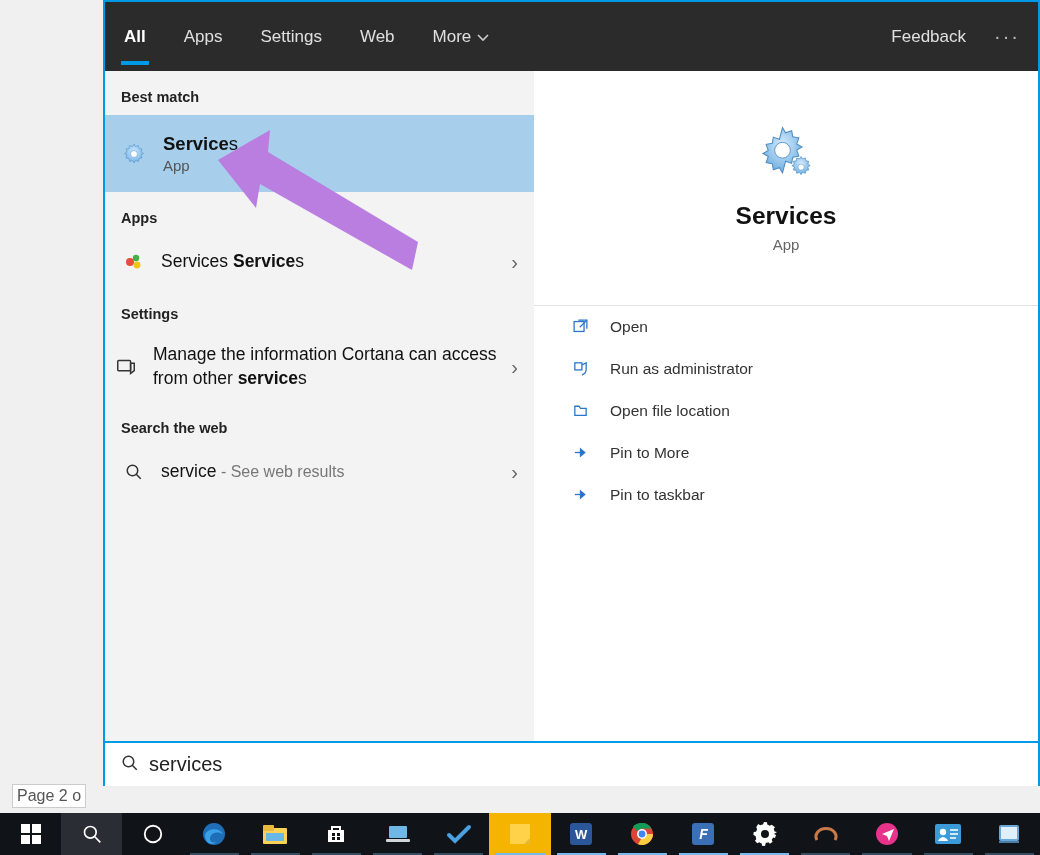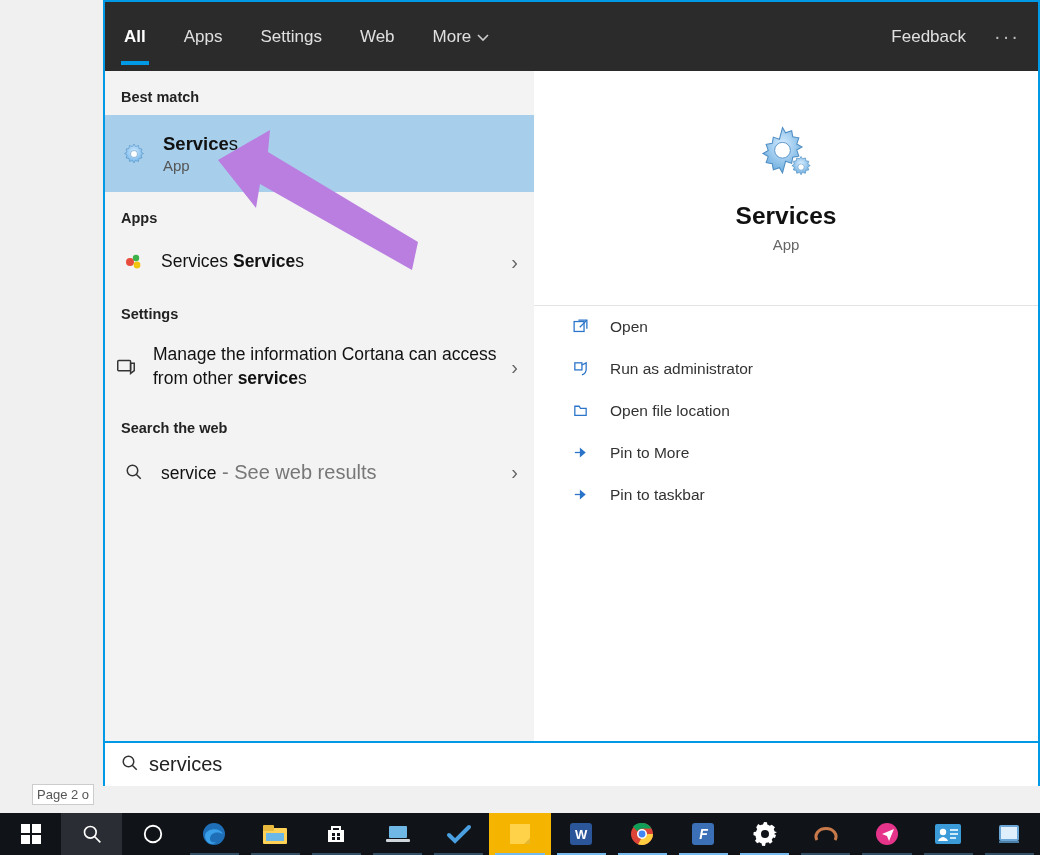--- a/index.html
+++ b/index.html
@@ -25,21 +25,21 @@
   .bestmatch-row { height:77px; background:#a7cfeb; display:flex; align-items:center; padding-left:16px; cursor:pointer; }
   .bestmatch-row .ico { width:26px; height:26px; display:flex; align-items:center; justify-content:center; margin-right:16px; }
   .bm-title { font-size:18.5px; color:#111; }
   .bm-sub { font-size:15px; color:#555; margin-top:2px; }
 
   .row { height:52px; display:flex; align-items:center; padding-left:16px; padding-right:8px; cursor:pointer; }
   .row .ico { width:26px; display:flex; justify-content:center; margin-right:14px; }
   .row .label { flex:1; font-size:17.5px; color:#111; line-height:1.35; }
   .row .chevr { color:#666; font-size:20px; padding:0 8px; }
   .row.multiline { height:70px;padding-left:8px; }
-  .dim { color:#777; font-size:20px; }
+  .dim { color:#777; font-size:16px; }
 
   
   .right { flex:1; background:#fff; display:flex; flex-direction:column; }
   .hero { height:235px; display:flex; flex-direction:column; align-items:center; justify-content:center; border-bottom:1px solid #e3e3e3; }
   .hero-title { font-size:24.5px; font-weight:600; color:#111; margin-top:18px; }
   .hero-sub { font-size:15px; color:#666; margin-top:6px; }
   .actions { padding:12px 0; }
   .act { display:flex; align-items:flex-start; height:42px; padding-left:32px; font-size:15.5px; color:#333; cursor:pointer; }
   .act .aico { width:28px; display:flex; justify-content:center; color:#2a74c9; font-size:16px; margin-right:16px; }
 
@@ -51,21 +51,21 @@
   
   .taskbar { position:absolute; left:0; right:0; bottom:0; height:42px; background:#101318; display:flex; align-items:stretch; }
   .tbtn { width:64px; display:flex; align-items:center; justify-content:center; color:#fff; cursor:pointer; position:relative; }
   .tbtn.active::after{ content:""; position:absolute; bottom:0; left:6px; right:6px; height:2px; background:#76b9ed;}
   .tbtn.dim::after{ content:""; position:absolute; bottom:0; left:6px; right:6px; height:2px; background:rgba(118,185,237,.35);}
   .tbtn.sel { background:#2a2d33; }
   .tb-ico { width:26px; height:26px; display:flex; align-items:center; justify-content:center; }
   .sq { width:22px; height:22px; border-radius:3px; }
 
   
-  .pagecnt { position:absolute; left:12px; top:784px; font-size:13px; color:#555; background:#fff; padding:2px 4px; border:1px solid #ccc;margin-left:20px; }
+  .pagecnt { position:absolute; left:12px; top:784px; font-size:16px; color:#555; background:#fff; padding:2px 4px; border:1px solid #ccc; }
 
   
   .arrow { position:absolute; left:218px; top:130px; pointer-events:none; }
 
   
   .gear-big svg { width:56px; height:56px; }
   .gear-sm svg { width:24px; height:24px; }
 </style>
 </head>
 <body>

